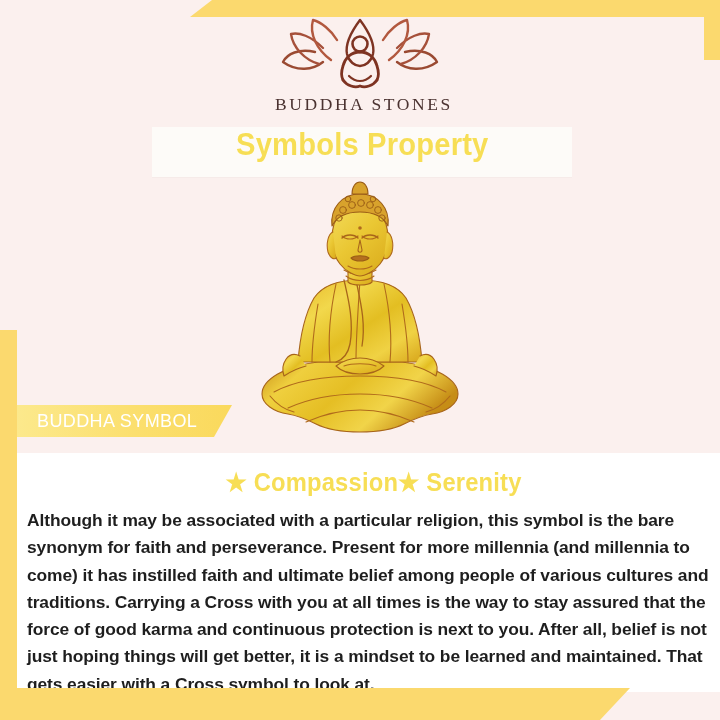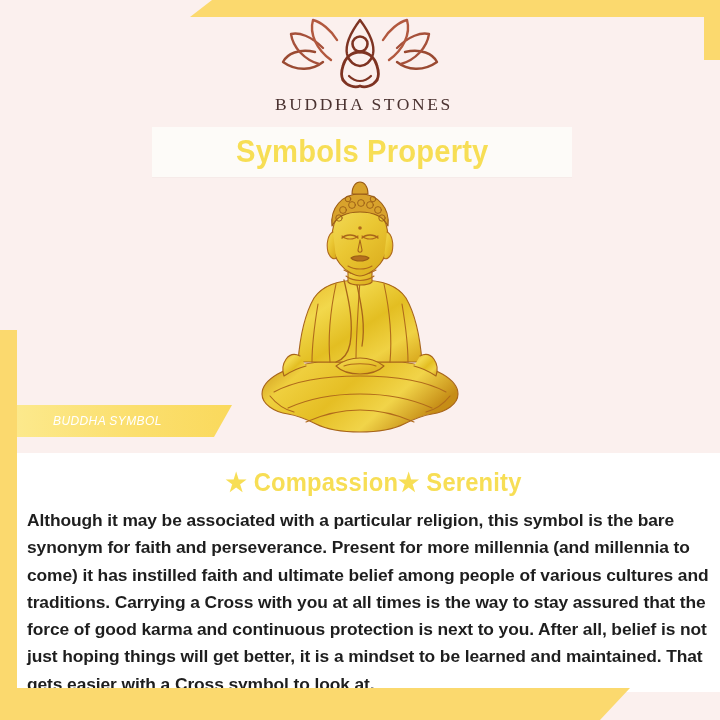--- a/index.html
+++ b/index.html
@@ -102,21 +102,20 @@
   
   .title-banner {
     position: absolute;
     top: 127px;
     left: 152px;
     width: 420px;
     height: 50px;
     background: #FDFBF8;
     z-index: 3;
     display: flex;
-    align-items: center;
     justify-content: center;
     box-shadow: 0 1px 0 rgba(0,0,0,0.02);
   }
   .title-text {
     font-family: "Liberation Sans Narrow", "Liberation Sans", sans-serif;
     font-size: 31px;
     font-weight: 700;
     color: #F7DE55;
     letter-spacing: 0.2px;
     transform: scaleX(0.94);
@@ -147,26 +146,25 @@
     left: 17px;
     width: 215px;
     height: 32px;
     background: linear-gradient(90deg, #FCE98C 0%, #FBDF6E 55%, #FAD95C 100%);
     clip-path: polygon(0 0, 100% 0, calc(100% - 18px) 100%, 0 100%);
     z-index: 7;
     display: flex;
     align-items: center;
   }
   .symbol-ribbon-label {
-    padding-left: 36px;
+    padding-left: 20px;
     color: #FFFFFF;
-    font-size: 12px;
+    font-size: 18px;
     letter-spacing: 0.4px;
     font-weight: 400;
-    font-style: italic;
   }
 
   
   .bottom-section {
     position: absolute;
     top: 453px;
     left: 17px;
     width: 713px;
     height: 239px;
     background: #FFFFFF;

